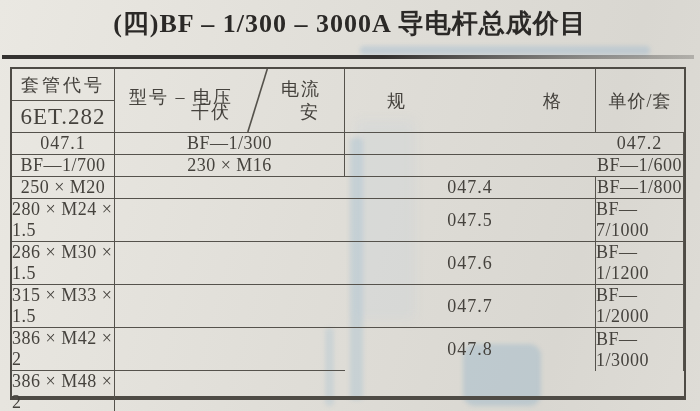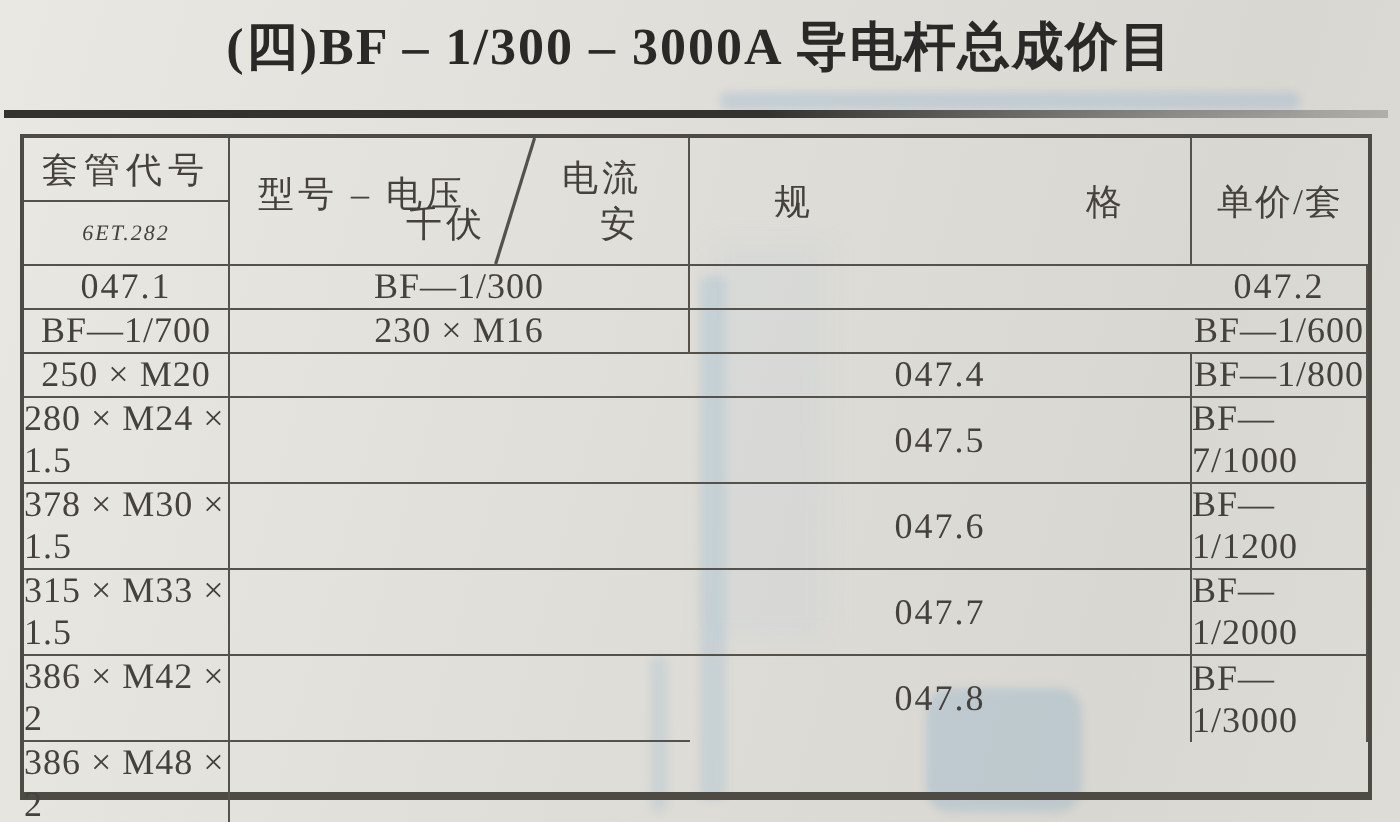--- a/index.html
+++ b/index.html
@@ -49,28 +49,28 @@
   }
   .cell.last-col{border-right:none;}
   .cell.last-row{border-bottom:none;}
 
   
   .h-code{flex-direction:column;align-items:stretch;justify-content:flex-end;padding:0;}
   .h-code .half{
     flex:1;display:flex;align-items:center;justify-content:center;
   }
   .h-code .half.top{border-bottom:1.6px solid #55524c;letter-spacing:3px;}
-  .h-code .half.bottom{font-size:11px;letter-spacing:1px;font-style:italic;}
+  .h-code .half.bottom{font-size:23px;letter-spacing:1px;}
 
   
   .h-model{padding:0;}
   .h-model .diag{position:absolute;inset:0;width:100%;height:100%;}
   .h-model span{position:absolute;white-space:nowrap;letter-spacing:2px;}
   .h-model .mv{left:14px;top:16px;}
-  .h-model .kv{left:88px;bottom:8px;font-family:Liberation Serif, serif;}
+  .h-model .kv{left:76px;bottom:8px;font-family:Liberation Serif, serif;}
   .h-model .cur{left:166px;top:8px;}
   .h-model .amp{left:185px;bottom:8px;}
 
   
   .h-spec{justify-content:space-between;padding:0 34px 0 42px;letter-spacing:0;}
 
   .h-price{letter-spacing:1px;}
 
   .code-cell{letter-spacing:1px;}
   .model-cell{letter-spacing:.5px;}
@@ -129,21 +129,21 @@
     <div class="cell spec-cell">250 × M20</div>
     <div class="cell last-col"></div>
 
     <div class="cell code-cell">047.4</div>
     <div class="cell model-cell">BF—1/800</div>
     <div class="cell spec-cell">280 × M24 × 1.5</div>
     <div class="cell last-col"></div>
 
     <div class="cell code-cell">047.5</div>
     <div class="cell model-cell">BF—7/1000</div>
-    <div class="cell spec-cell">378 × M30 × 1.5</div>
+    <div class="cell spec-cell">286 × M30 × 1.5</div>
     <div class="cell last-col"></div>
 
     <div class="cell code-cell">047.6</div>
     <div class="cell model-cell">BF—1/1200</div>
     <div class="cell spec-cell">315 × M33 × 1.5</div>
     <div class="cell last-col"></div>
 
     <div class="cell code-cell">047.7</div>
     <div class="cell model-cell">BF—1/2000</div>
     <div class="cell spec-cell">386 × M42 × 2</div>

